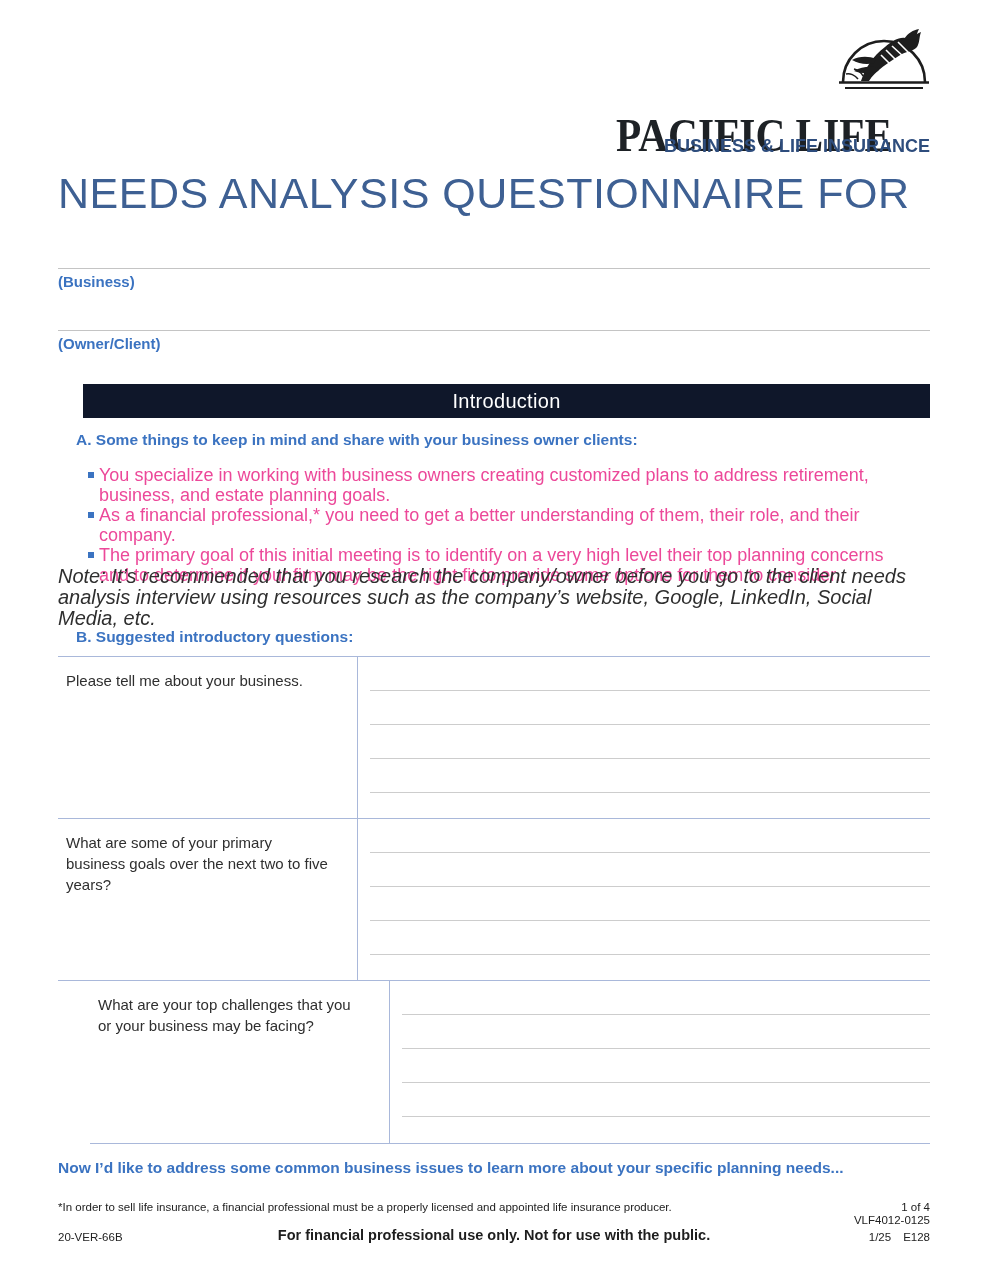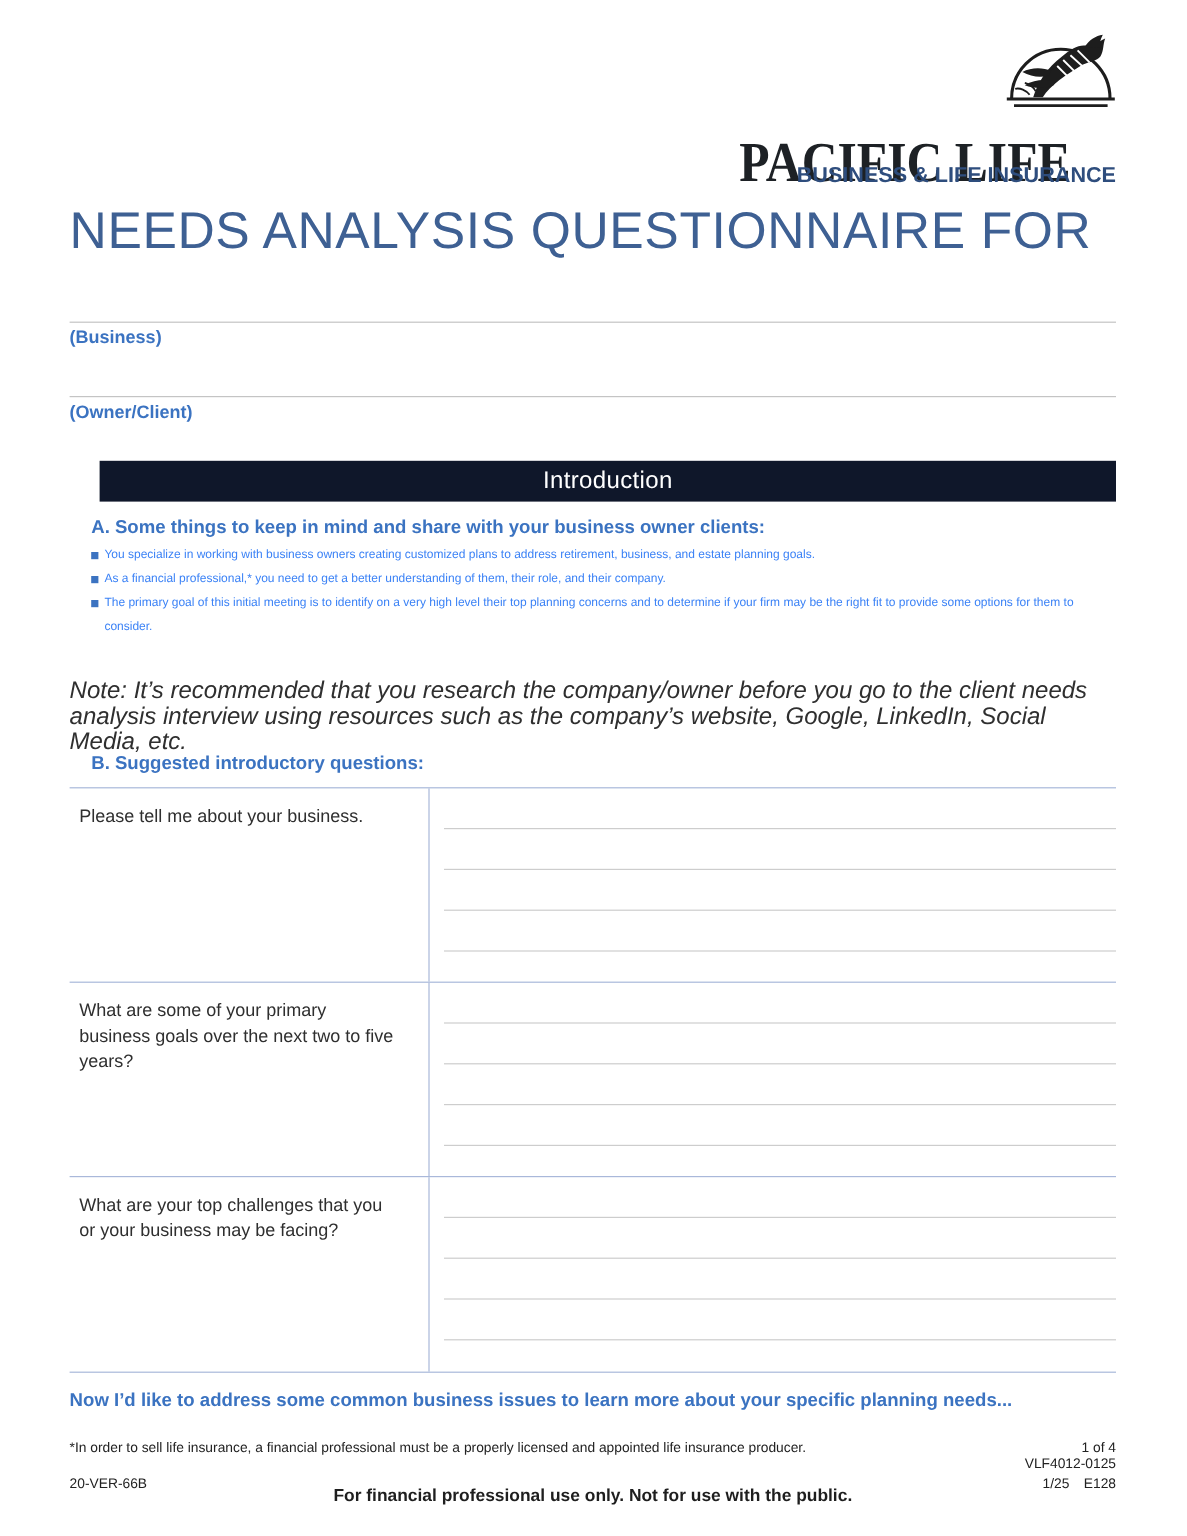--- a/index.html
+++ b/index.html
@@ -39,49 +39,49 @@
   
   .banner {
     top:384px; height:34px; background:#0f172a; color:#ffffff;
     display:flex; align-items:center; justify-content:center;
     font-size:20px; font-weight:500; letter-spacing:0.3px;margin-left:25px;
   }
 
   
   .section-heading { font-size:15.5px; font-weight:700; color:#3b73c1;margin-left:18px; }
   .heading-a { top:431px; }
-  .bullet-list { top:453px; margin:0; padding:0 0 0 18px; list-style:none;
-    font-size:10px; line-height:20px; color:#3b82f6; }
+  .bullet-list { top:453px; margin:12px; padding:0 0 0 18px; list-style:none;
+    font-size:18px; line-height:20px; color:#ec4899; }
   .bullet-list li { position:relative; padding-left:11px; margin:0; }
   .bullet-list li .sq {
     position:absolute; left:0; top:7px; width:6px; height:6px; background:#3b73c1;
   }
   .note { top:566px; font-size:20px; line-height:21px; font-style:italic; color:#2f2f2f; }
   .heading-b { top:628px; }
 
   
   .q-table { top:656px; border-top:1.5px solid #a9b8da; }
   .q-row { display:flex; height:162px; box-sizing:border-box; border-bottom:1.5px solid #a9b8da; }
-  .q-row:last-child { height:163px; }
+  .q-row:last-child { height:163px;margin-left:32px; }
   .q-cell {
     width:300px; box-sizing:border-box; border-right:1.5px solid #a9b8da;
     padding:13px 22px 0 8px; font-size:15px; line-height:21px; color:#2f2f2f;
   }
   .a-cell { flex:1; padding-left:12px; }
   .a-line { height:33px; border-bottom:1px solid #cdcdcd; }
 
   
   .closing { top:1159px; font-size:15.5px; font-weight:700; color:#3b73c1; }
   .footer-block { top:1201px; font-size:11.5px; color:#222; }
   .f-row1 { display:flex; justify-content:space-between; align-items:flex-start; }
   .footnote { font-size:11.5px; }
   .f-row2 { text-align:right; margin-top:1px; }
   .f-row3 { position:relative; height:20px; margin-top:1px; }
   .f-left  { position:absolute; left:0; top:4px; }
-  .f-center{ position:absolute; left:50%; top:12px; transform:translateX(-50%);
+  .f-center{ position:absolute; left:50%; top:0; transform:translateX(-50%);
              font-weight:700; font-size:14.5px; color:#1e1e1e; white-space:nowrap; }
   .f-right { position:absolute; right:0; top:4px; }
   .f-right .edition { margin-left:12px; }
 </style>
 </head>
 <body>
 
 <div class="page">
 
   <div class="abs logo-row">

